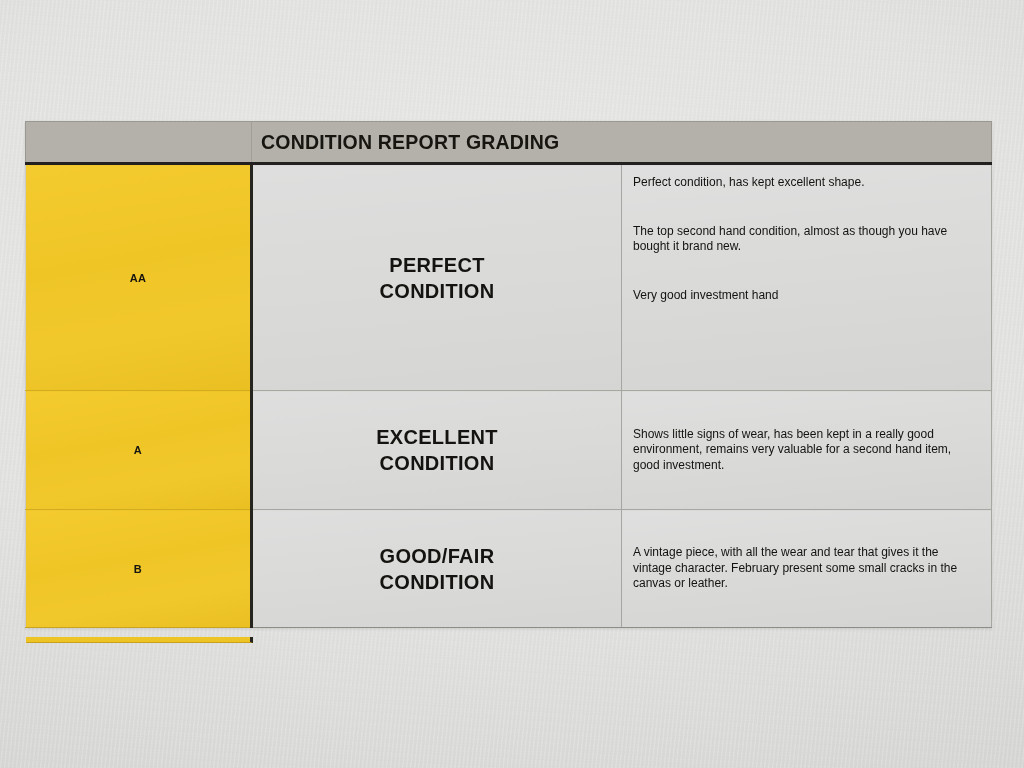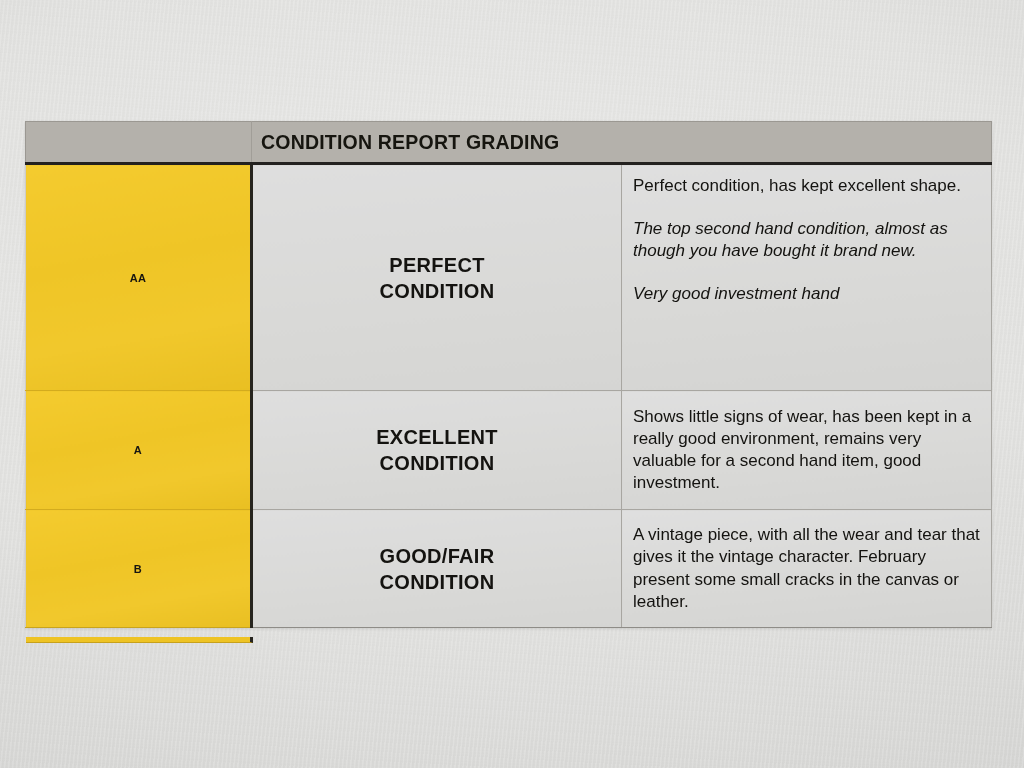--- a/index.html
+++ b/index.html
@@ -92,30 +92,30 @@
     line-height: 1.30;
     letter-spacing: .3px;
     border-right: 1px solid #a8a6a1;
     border-bottom: 1px solid #a8a6a1;
     padding: 4px 6px;
   }
   .desc-cell {
     background: #dcdcda;
     background-image: linear-gradient(175deg, #dfdfdf 0%, #d9d9d7 55%, #d4d4d2 100%);
     vertical-align: top;
-    font-size: 17px;
+    font-size: 12px;
     color: #141310;
     line-height: 1.30;
     padding: 10px 11px 10px 11px;
     border-right: 1px solid #a8a6a1;
     border-bottom: 1px solid #a8a6a1;
   }
   .desc-cell.mid { vertical-align: middle; }
   .desc-para { margin: 0; }
-  .desc-para + .desc-para { margin-top: 21px; font-style: italic; }
+  .desc-para + .desc-para { margin-top: 33px; }
 
   tr.row-aa .grade-cell,
   tr.row-aa .name-cell,
   tr.row-aa .desc-cell { height: 205px; }
   tr.row-a .grade-cell,
   tr.row-a .name-cell,
   tr.row-a .desc-cell { height: 98px; }
   tr.row-ab .grade-cell,
   tr.row-ab .name-cell,
   tr.row-ab .desc-cell { height: 68px; }

